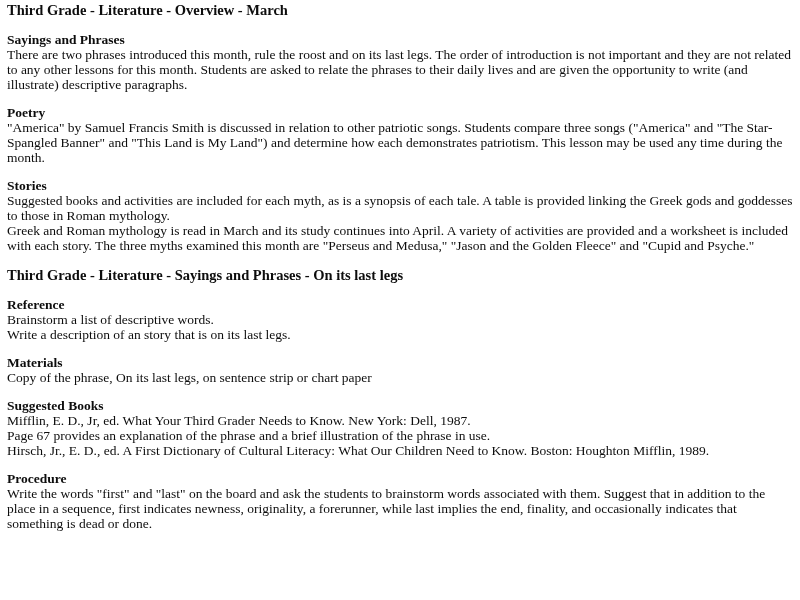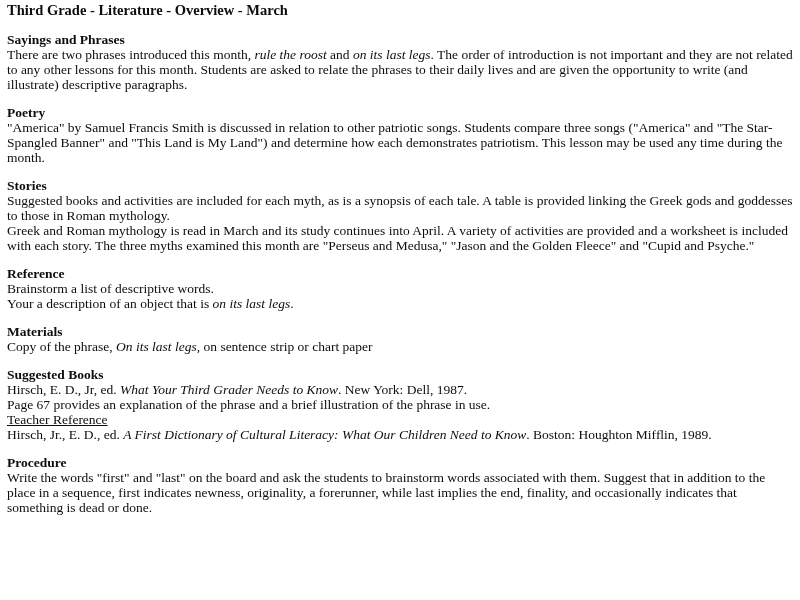--- a/index.html
+++ b/index.html
@@ -28,40 +28,40 @@
     line-height: 17px;
     margin: 14px 0 0 0;
   }
   .heading {
     font-weight: bold;
     margin: 13px 0 0 0;
   }
   .para {
     margin: 0;
   }
-  .run-i { font-style: italic; }
+  .run-i { }
   .run-u { text-decoration: underline; }
 </style>
 </head>
 <body>
 
 <div class="doc">
     <div class="title"><span>Third Grade - Literature - Overview - March</span></div>
     <div class="heading"><span>Sayings and Phrases</span></div>
     <div class="para"><span>There are two phrases introduced this month, </span><span class="run-i">rule the roost</span><span> and </span><span class="run-i">on its last legs</span><span>. The order of introduction is not important and they are not related to any other lessons for this month. Students are asked to relate the phrases to their daily lives and are given the opportunity to write (and illustrate) descriptive paragraphs.</span></div>
     <div class="heading"><span>Poetry</span></div>
     <div class="para"><span>"America" by Samuel Francis Smith is discussed in relation to other patriotic songs. Students compare three songs ("America" and "The Star-Spangled Banner" and "This Land is My Land") and determine how each demonstrates patriotism. This lesson may be used any time during the month.</span></div>
     <div class="heading"><span>Stories</span></div>
     <div class="para"><span>Suggested books and activities are included for each myth, as is a synopsis of each tale. A table is provided linking the Greek gods and goddesses to those in Roman mythology.</span></div>
     <div class="para"><span>Greek and Roman mythology is read in March and its study continues into April. A variety of activities are provided and a worksheet is included with each story. The three myths examined this month are "Perseus and Medusa," "Jason and the Golden Fleece" and "Cupid and Psyche."</span></div>
+    <div class="title"><span>Third Grade - Literature - Sayings and Phrases - On its last legs</span></div>
     <div class="heading"><span>Reference</span></div>
     <div class="para"><span>Brainstorm a list of descriptive words.</span></div>
-    <div class="para"><span>Your a description of an object that is </span><span class="run-i">on its last legs</span><span>.</span></div>
+    <div class="para"><span>Write a description of an story that is </span><span class="run-i">on its last legs</span><span>.</span></div>
     <div class="heading"><span>Materials</span></div>
     <div class="para"><span>Copy of the phrase, </span><span class="run-i">On its last legs</span><span>, on sentence strip or chart paper</span></div>
     <div class="heading"><span>Suggested Books</span></div>
-    <div class="para"><span>Hirsch, E. D., Jr, ed. </span><span class="run-i">What Your Third Grader Needs to Know</span><span>. New York: Dell, 1987.</span></div>
+    <div class="para"><span>Mifflin, E. D., Jr, ed. </span><span class="run-i">What Your Third Grader Needs to Know</span><span>. New York: Dell, 1987.</span></div>
     <div class="para"><span>Page 67 provides an explanation of the phrase and a brief illustration of the phrase in use.</span></div>
-    <div class="para"><span class="run-u">Teacher Reference</span></div>
     <div class="para"><span>Hirsch, Jr., E. D., ed. </span><span class="run-i">A First Dictionary of Cultural Literacy: What Our Children Need to Know</span><span>. Boston: Houghton Mifflin, 1989.</span></div>
     <div class="heading"><span>Procedure</span></div>
     <div class="para"><span>Write the words "first" and "last" on the board and ask the students to brainstorm words associated with them. Suggest that in addition to the place in a sequence, first indicates newness, originality, a forerunner, while last implies the end, finality, and occasionally indicates that something is dead or done.</span></div>
   </div>
 
 </body></html>

